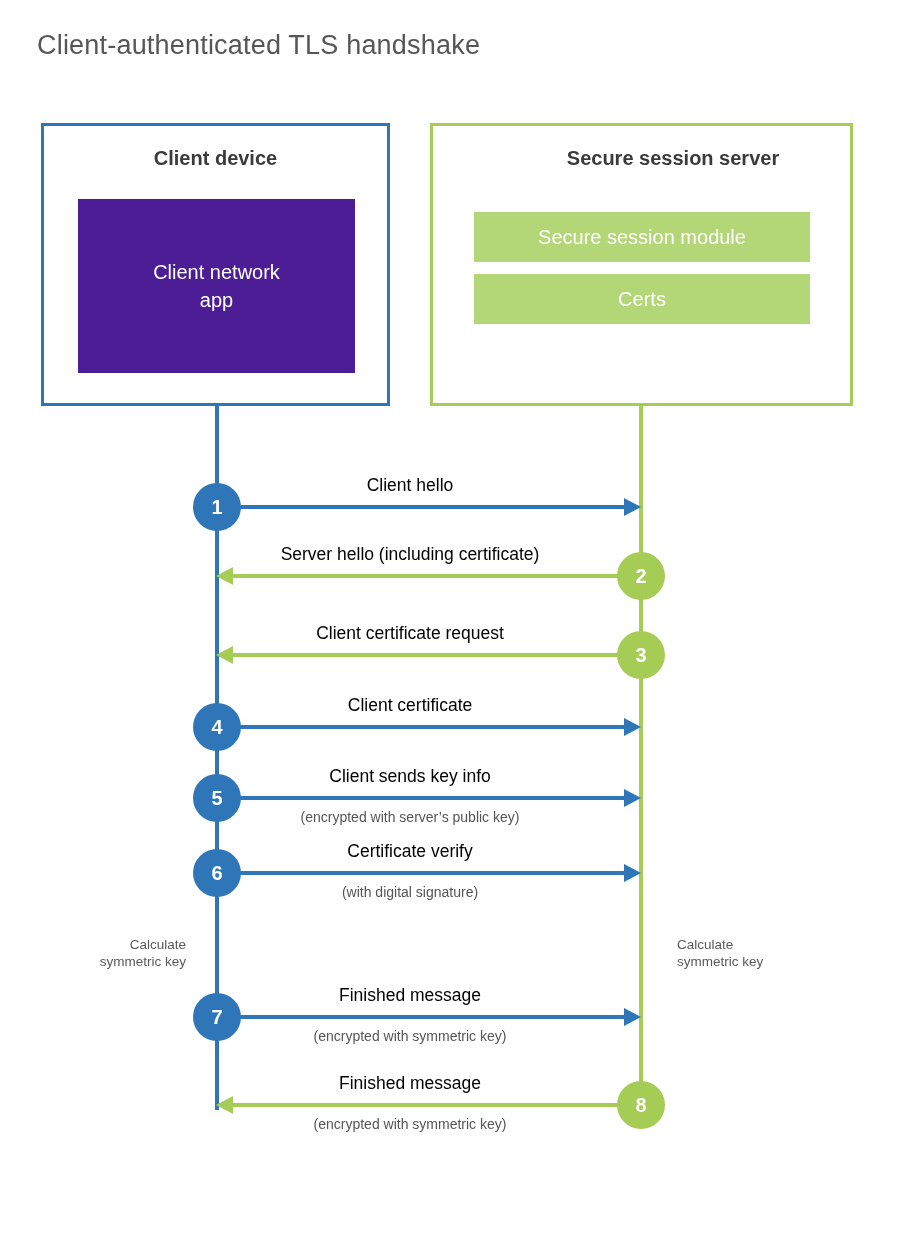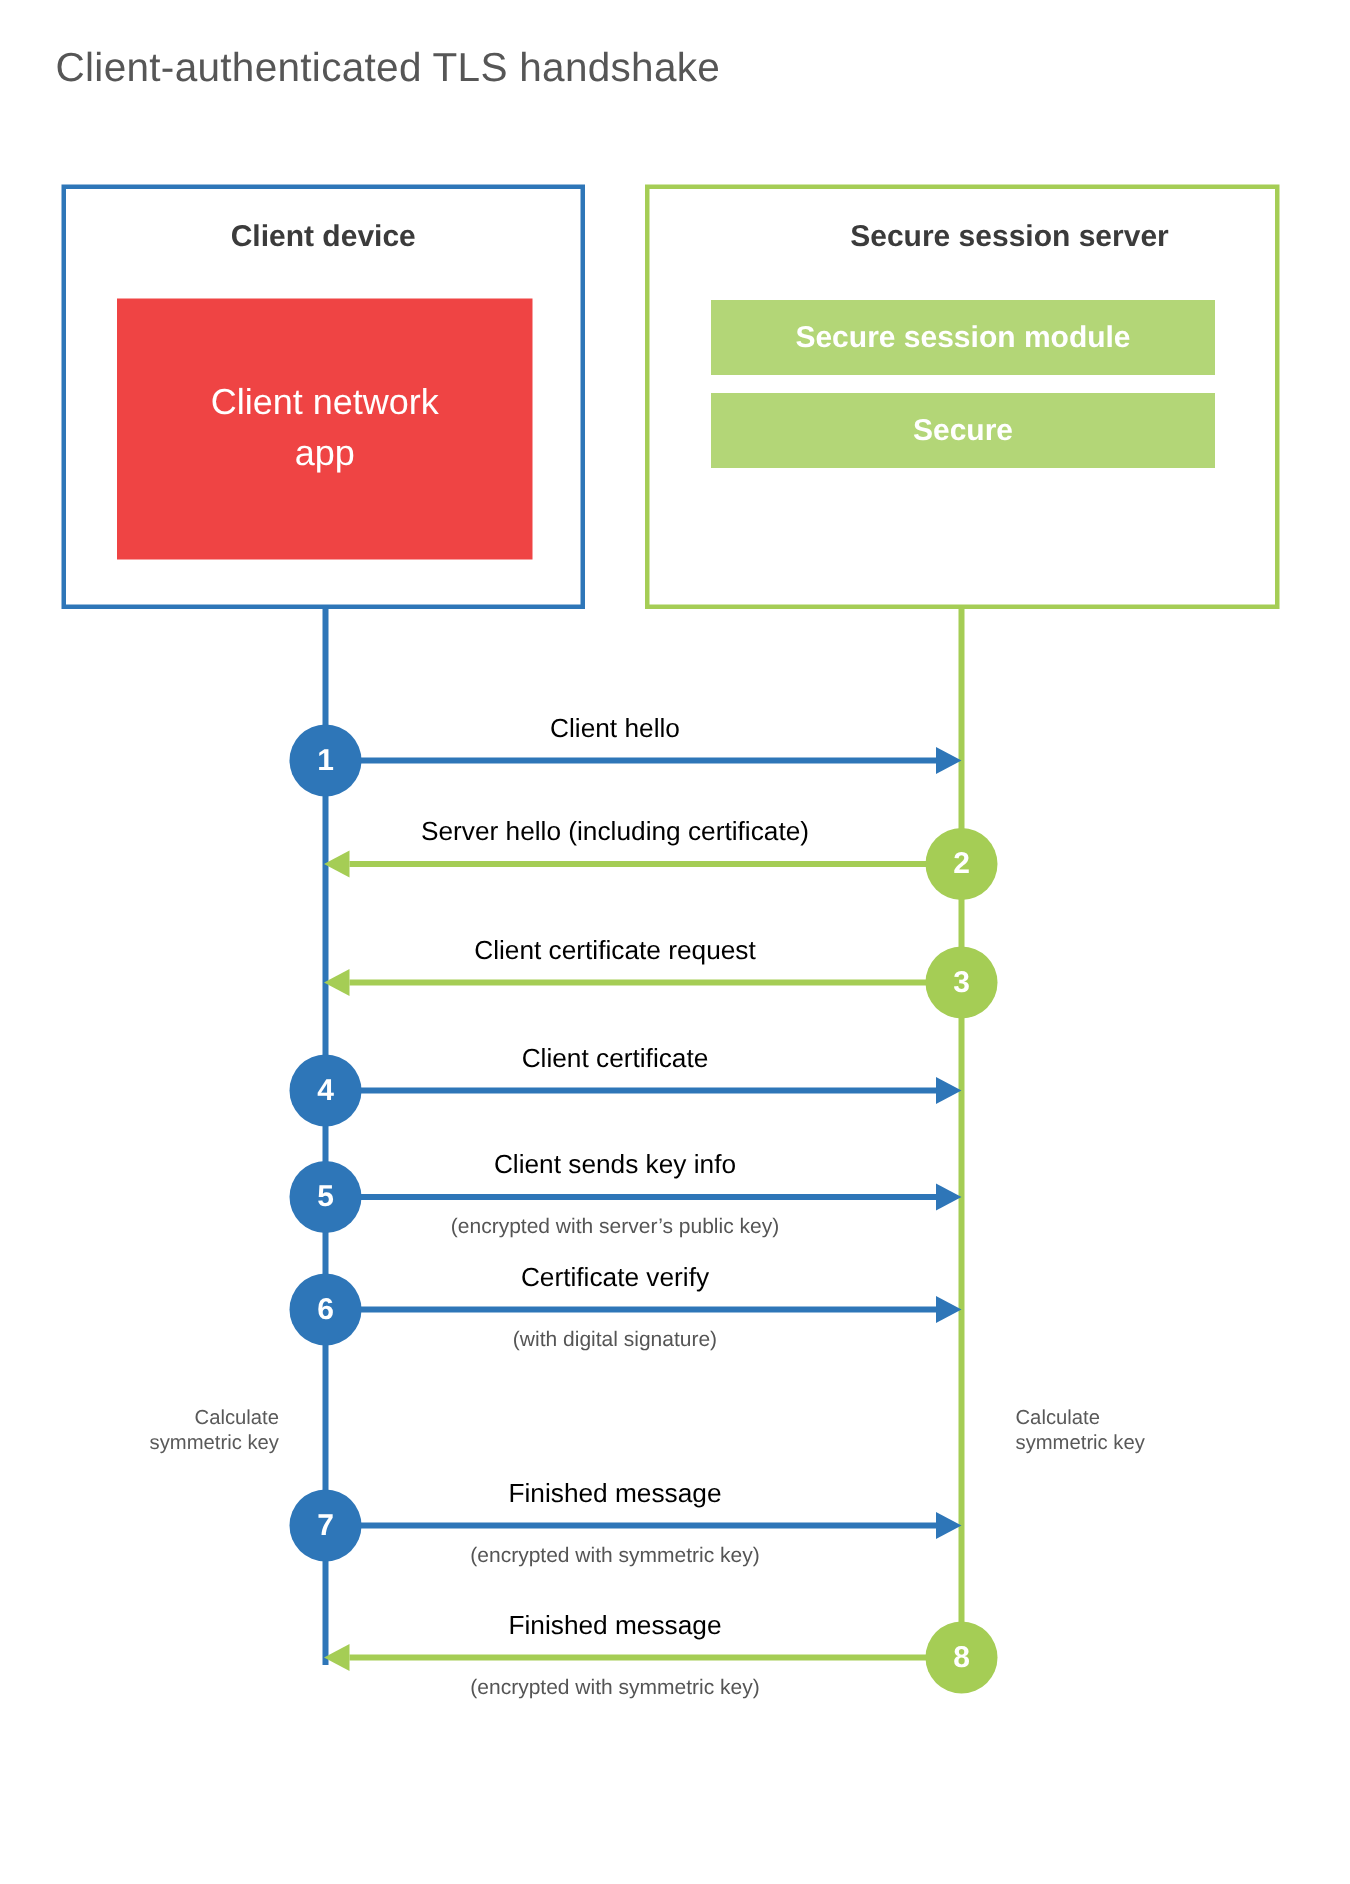--- a/index.html
+++ b/index.html
@@ -41,40 +41,41 @@
     color: #3b3b3b;
     text-align: center;
   }
   .client-heading { left: 41px;  width: 349px; }
   .server-heading { left: 430px; width: 486px; }
 
   .app-box {
     position: absolute;
     left: 78px; top: 199px;
     width: 277px; height: 174px;
-    background: #ef4444;
+    background: #4c1d95;
     color: #ffffff;
-    font-size: 24px;
+    font-size: 20px;
     font-weight: 300;
     display: flex; align-items: center; justify-content: center;
     text-align: center;
     white-space: pre-line;
     line-height: 1.4;
   }
 
   .module-bar {
     position: absolute;
     left: 474px;
     width: 336px; height: 50px;
     background: #b3d677;
     color: #ffffff;
     font-size: 20px;
-    font-weight: 700;
+    font-weight: 400;
     display: flex; align-items: center; justify-content: center;
     text-align: center;
+    margin-top: 12px;
   }
   .module-0 { top: 200px; }
   .module-1 { top: 262px; }
   .module-2 { top: 324px; }
 
   
   .lifeline { position: absolute; top: 405px; width: 4px; }
   .lifeline-client { left: 215px; height: 705px; background: #2e76b8; }
   .lifeline-server { left: 639px; height: 700px; background: #a5cd55; }
 
@@ -147,21 +148,21 @@
   <div class="title">Client-authenticated TLS handshake</div>
 
   <div class="actor-box client-box"></div>
   <div class="actor-heading client-heading">Client device</div>
   <div class="app-box">Client network
 app</div>
 
   <div class="actor-box server-box"></div>
   <div class="actor-heading server-heading">Secure session server</div>
   <div class="module-bar module-0">Secure session module</div>
-  <div class="module-bar module-1">Secure</div>
+  <div class="module-bar module-1">Certs</div>
 
   <div class="lifeline lifeline-client"></div>
   <div class="lifeline lifeline-server"></div>
 
   <div class="msg msg-1 from-client dir-right">
     <div class="label">Client hello</div>
     <div class="shaft"></div>
     <div class="head"></div>
     <div class="circle">1</div>
   </div>

